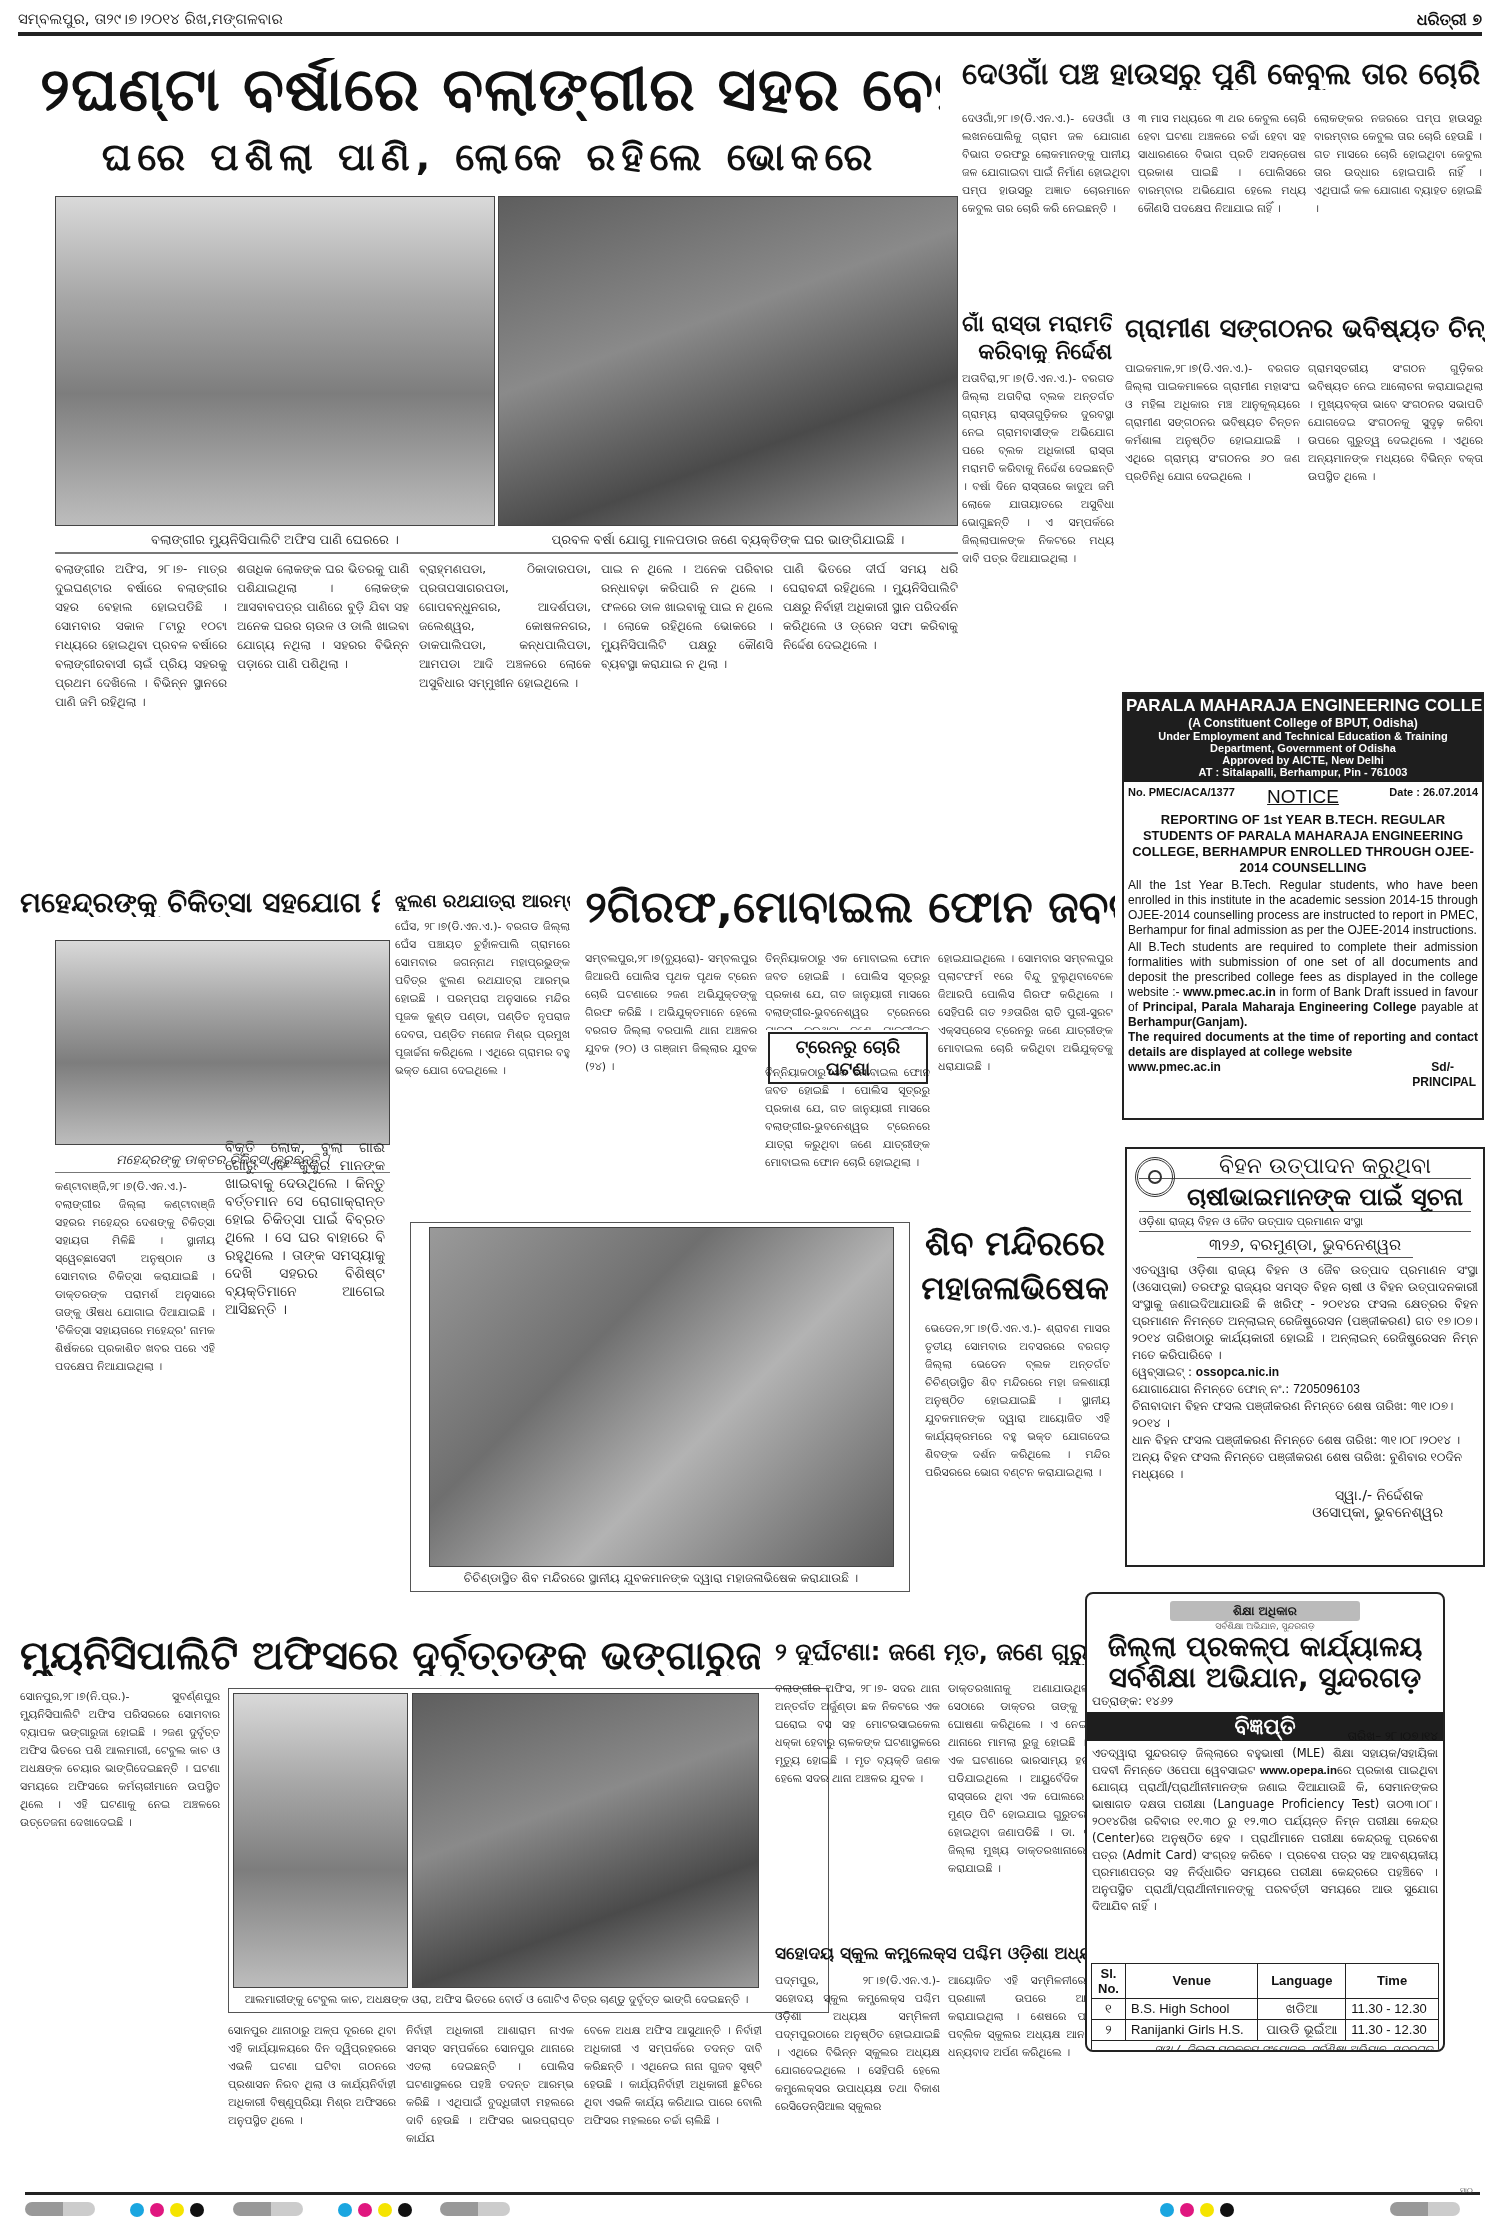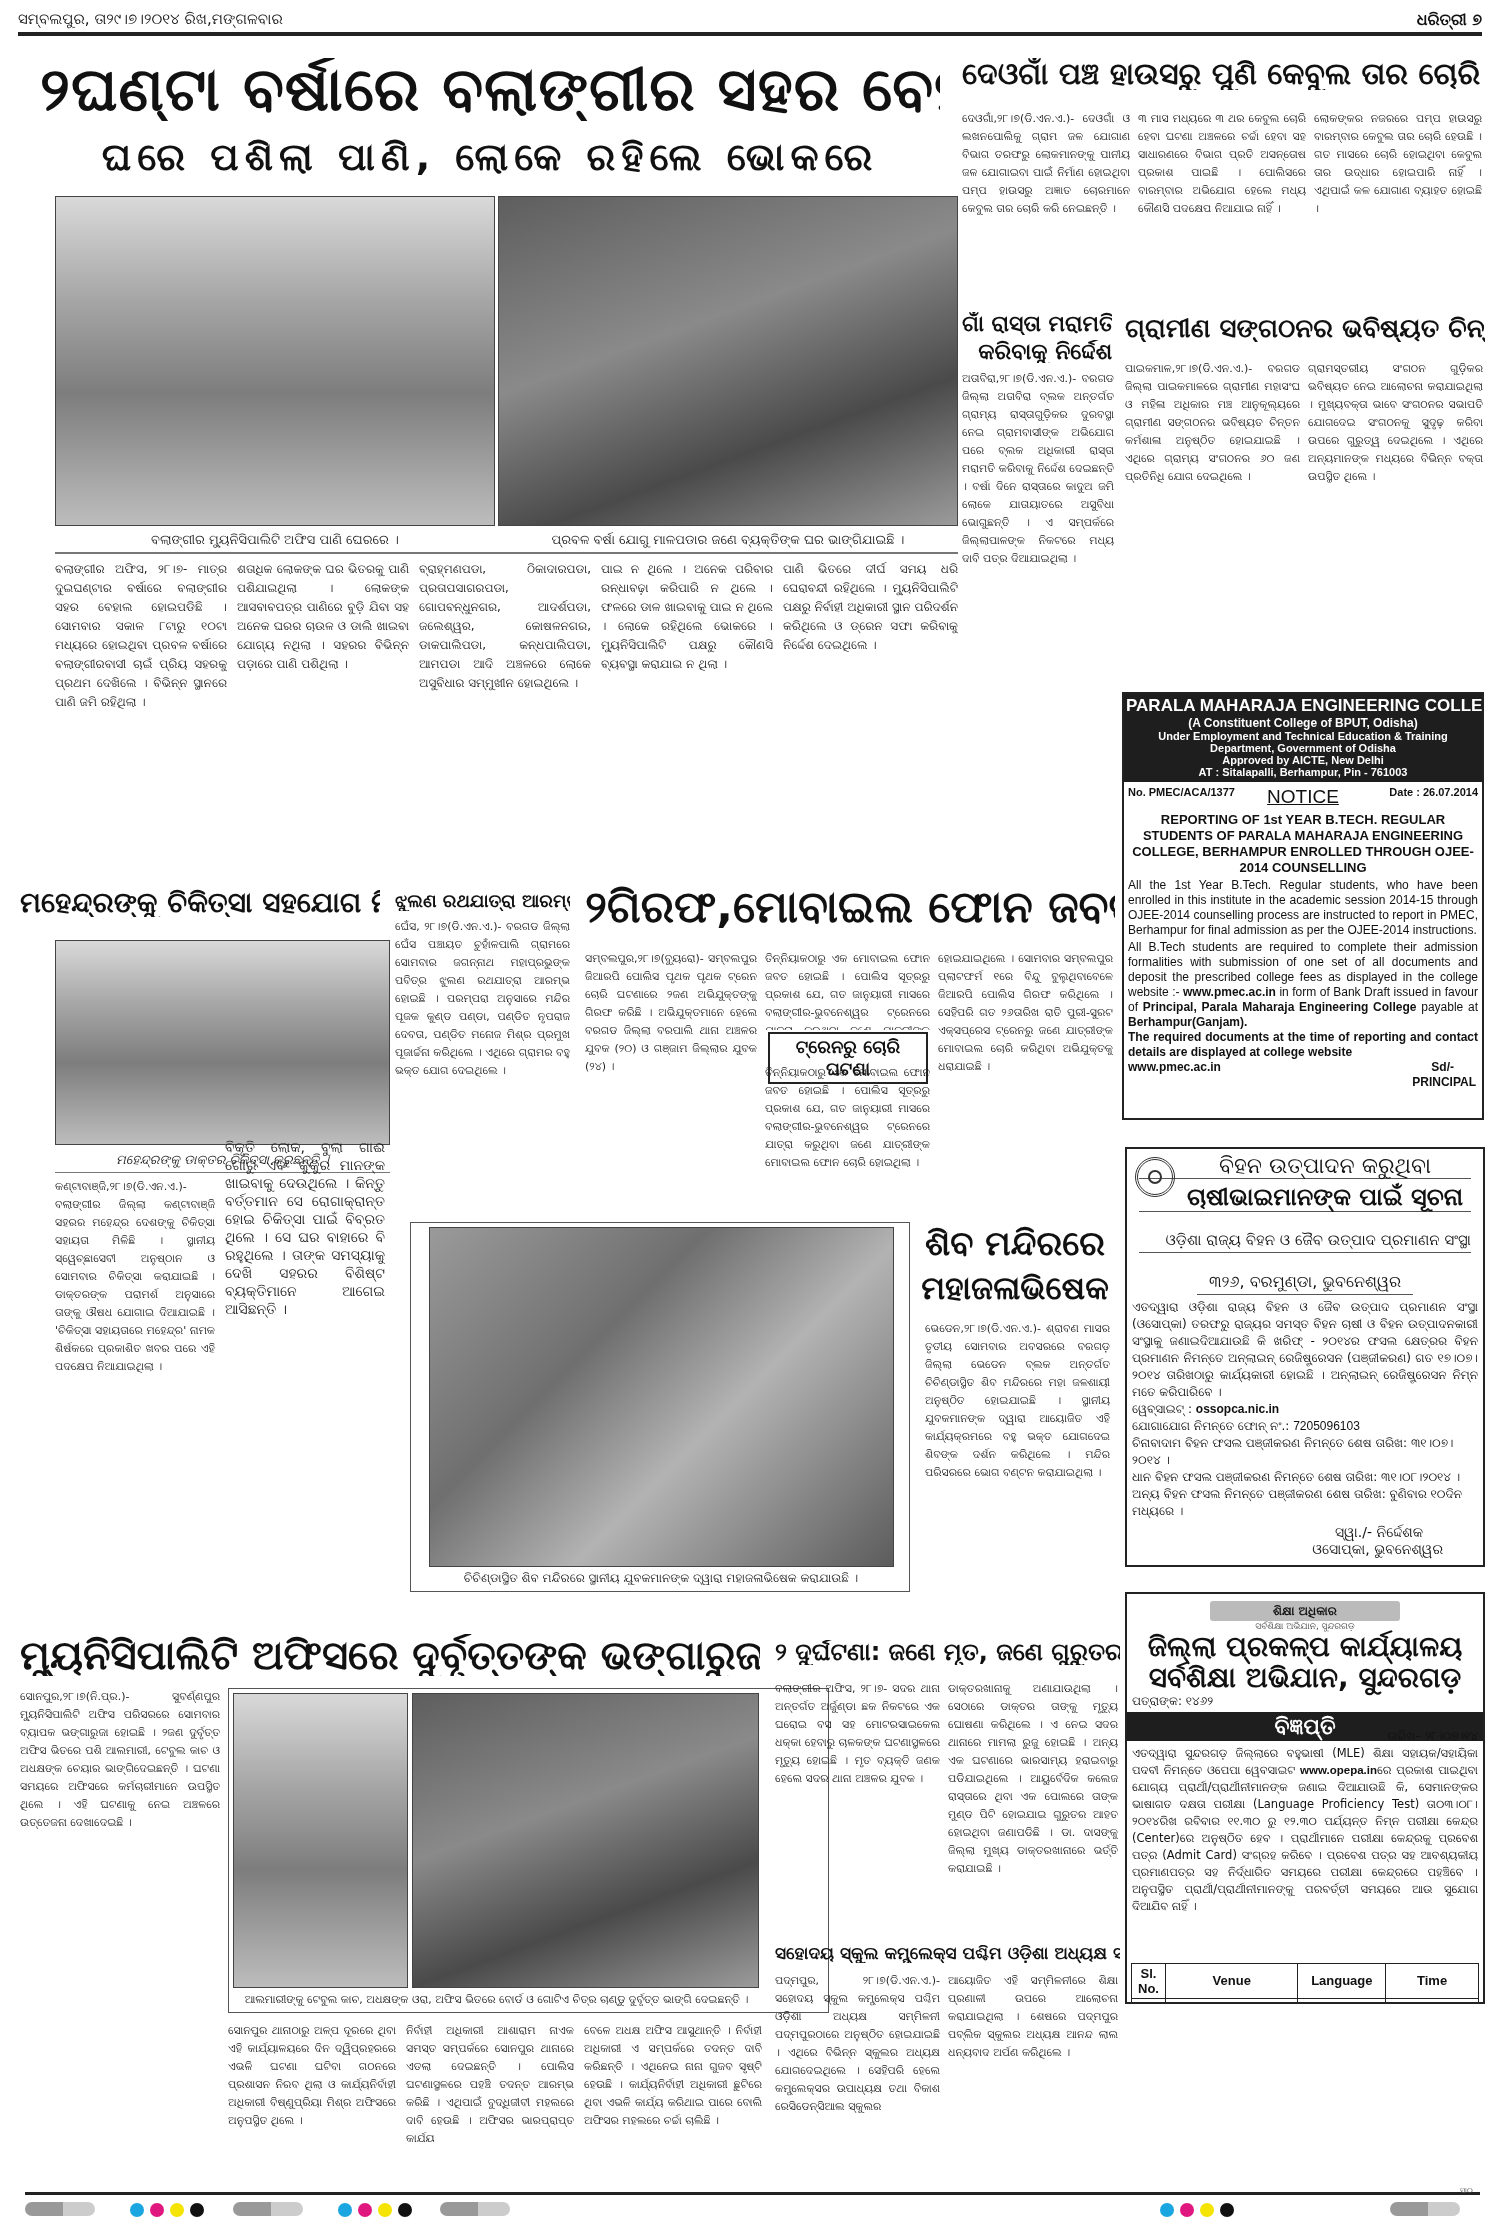--- a/index.html
+++ b/index.html
@@ -114,21 +114,21 @@
 <div class="abs head" style="left:920px; top:1226px; width:190px; font-size:34px; text-align:center;">ଶିବ ମନ୍ଦିରରେ</div>
 <div class="abs head" style="left:920px; top:1272px; width:190px; font-size:32px; text-align:center;">ମହାଜଳାଭିଷେକ</div>
 <div class="abs body-col" style="left:925px; top:1320px; width:185px; height:270px; font-size:11px; line-height:18px;">ଭେଡେନ,୨୮।୭(ଡି.ଏନ.ଏ.)- ଶ୍ରାବଣ ମାସର ତୃତୀୟ ସୋମବାର ଅବସରରେ ବରଗଡ଼ ଜିଲ୍ଲା ଭେଡେନ ବ୍ଲକ ଅନ୍ତର୍ଗତ ଚିଚିଣ୍ଡାସ୍ଥିତ ଶିବ ମନ୍ଦିରରେ ମହା ଜଳଶାୟୀ ଅନୁଷ୍ଠିତ ହୋଇଯାଇଛି । ସ୍ଥାନୀୟ ଯୁବକମାନଙ୍କ ଦ୍ୱାରା ଆୟୋଜିତ ଏହି କାର୍ଯ୍ୟକ୍ରମରେ ବହୁ ଭକ୍ତ ଯୋଗଦେଇ ଶିବଙ୍କ ଦର୍ଶନ କରିଥିଲେ । ମନ୍ଦିର ପରିସରରେ ଭୋଗ ବଣ୍ଟନ କରାଯାଇଥିଲା ।</div>
 
 <div class="abs ad-box" style="left:1125px; top:1147px; width:360px; height:420px; overflow:hidden;">
   <div style="position:absolute; left:8px; top:8px; width:40px; height:40px; border-radius:50%; border:3px double #333;">
     <div style="position:absolute; left:10px; top:10px; width:14px; height:14px; border-radius:50%; border:2px solid #333;"></div>
   </div>
   <div style="text-align:center; font-size:22px; padding:4px 0 0 40px; border-bottom:1px solid #555; margin:0 12px;">ବିହନ ଉତ୍ପାଦନ କରୁଥିବା</div>
   <div style="text-align:center; font-size:24px; font-weight:bold; padding:4px 0 0 40px; border-bottom:1px solid #555; margin:0 12px;">ଚାଷୀଭାଇମାନଙ୍କ ପାଇଁ ସୂଚନା</div>
-  <div style="text-align:right; font-size:15px; padding:3px 0; border-bottom:1px solid #555; margin:16px 12px; white-space:nowrap;">ଓଡ଼ିଶା ରାଜ୍ୟ ବିହନ ଓ ଜୈବ ଉତ୍ପାଦ ପ୍ରମାଣନ ସଂସ୍ଥା</div>
+  <div style="text-align:left; font-size:11px; padding:3px 0; border-bottom:1px solid #555; margin:0 12px; white-space:nowrap;">ଓଡ଼ିଶା ରାଜ୍ୟ ବିହନ ଓ ଜୈବ ଉତ୍ପାଦ ପ୍ରମାଣନ ସଂସ୍ଥା</div>
   <div style="text-align:center; font-size:16px; padding:3px 0; border-bottom:1px solid #555; margin:0 70px;">୩୨୬, ବରମୁଣ୍ଡା, ଭୁବନେଶ୍ୱର</div>
   <div style="font-size:12px; line-height:17px; padding:4px 5px 0; text-align:justify;">ଏତଦ୍ୱାରା ଓଡ଼ିଶା ରାଜ୍ୟ ବିହନ ଓ ଜୈବ ଉତ୍ପାଦ ପ୍ରମାଣନ ସଂସ୍ଥା (ଓସୋପ୍‌କା) ତରଫରୁ ରାଜ୍ୟର ସମସ୍ତ ବିହନ ଚାଷୀ ଓ ବିହନ ଉତ୍ପାଦନକାରୀ ସଂସ୍ଥାକୁ ଜଣାଇଦିଆଯାଉଛି କି ଖରିଫ୍ - ୨୦୧୪ର ଫସଲ କ୍ଷେତ୍ରର ବିହନ ପ୍ରମାଣନ ନିମନ୍ତେ ଅନ୍‌ଲାଇନ୍ ରେଜିଷ୍ଟ୍ରେସନ (ପଞ୍ଜୀକରଣ) ଗତ ୧୭।୦୭।୨୦୧୪ ତାରିଖଠାରୁ କାର୍ଯ୍ୟକାରୀ ହୋଇଛି । ଅନ୍‌ଲାଇନ୍ ରେଜିଷ୍ଟ୍ରେସନ ନିମ୍ନ ମତେ କରିପାରିବେ ।</div>
   <div style="font-size:12px; line-height:17px; padding:0 5px;"><span>ୱେବ୍‌ସାଇଟ୍ : </span><b class="en">ossopca.nic.in</b></div>
   <div style="font-size:12px; line-height:17px; padding:0 5px;"><span>ଯୋଗାଯୋଗ ନିମନ୍ତେ ଫୋନ୍ ନଂ.: </span><span class="en">7205096103</span></div>
   <div style="font-size:12px; line-height:17px; padding:0 5px;">ଚିନାବାଦାମ ବିହନ ଫସଲ ପଞ୍ଜୀକରଣ ନିମନ୍ତେ ଶେଷ ତାରିଖ: ୩୧।୦୭।୨୦୧୪ ।</div>
   <div style="font-size:12px; line-height:17px; padding:0 5px;">ଧାନ ବିହନ ଫସଲ ପଞ୍ଜୀକରଣ ନିମନ୍ତେ ଶେଷ ତାରିଖ: ୩୧।୦୮।୨୦୧୪ ।</div>
   <div style="font-size:12px; line-height:17px; padding:0 5px;">ଅନ୍ୟ ବିହନ ଫସଲ ନିମନ୍ତେ ପଞ୍ଜୀକରଣ ଶେଷ ତାରିଖ: ବୁଣିବାର ୧୦ଦିନ ମଧ୍ୟରେ ।</div>
   <div style="font-size:14px; text-align:right; padding:4px 60px 0 0;">ସ୍ୱା./- ନିର୍ଦ୍ଦେଶକ</div>
   <div style="font-size:14px; text-align:right; padding:0 40px 0 0;">ଓସୋପ୍‌କା, ଭୁବନେଶ୍ୱର</div>
 </div>
@@ -145,21 +145,21 @@
 <div class="abs body-col" style="left:584px; top:2022px; width:178px; height:120px; font-size:11px; line-height:18px;">ବେଳେ ଅଧକ୍ଷ ଅଫିସ ଆସୁଥାନ୍ତି । ନିର୍ବାହୀ ଅଧିକାରୀ ଏ ସମ୍ପର୍କରେ ତଦନ୍ତ ଦାବି କରିଛନ୍ତି । ଏଥିନେଇ ନାନା ଗୁଜବ ସୃଷ୍ଟି ହେଉଛି । କାର୍ଯ୍ୟନିର୍ବାହୀ ଅଧିକାରୀ ଛୁଟିରେ ଥିବା ଏଭଳି କାର୍ଯ୍ୟ କରିଥାଇ ପାରେ ବୋଲି ଅଫିସର ମହଲରେ ଚର୍ଚ୍ଚା ଚାଲିଛି ।</div>
 
 <div class="abs head" style="left:775px; top:1640px; width:345px; font-size:24px;">୨ ଦୁର୍ଘଟଣା: ଜଣେ ମୃତ, ଜଣେ ଗୁରୁତର</div>
 <div class="abs body-col" style="left:775px; top:1680px; width:165px; height:260px; font-size:11px; line-height:18px;">ବଲାଙ୍ଗୀର ଅଫିସ, ୨୮।୭- ସଦର ଥାନା ଅନ୍ତର୍ଗତ ଅର୍ଜୁଣ୍ଡା ଛକ ନିକଟରେ ଏକ ଘରୋଇ ବସ ସହ ମୋଟରସାଇକେଲ ଧକ୍କା ହେବାରୁ ଚାଳକଙ୍କ ଘଟଣାସ୍ଥଳରେ ମୃତ୍ୟୁ ହୋଇଛି । ମୃତ ବ୍ୟକ୍ତି ଜଣକ ହେଲେ ସଦର ଥାନା ଅଞ୍ଚଳର ଯୁବକ ।</div>
 <div class="abs body-col" style="left:948px; top:1680px; width:170px; height:260px; font-size:11px; line-height:18px;">ଡାକ୍ତରଖାନାକୁ ଅଣାଯାଉଥିଲା । ସେଠାରେ ଡାକ୍ତର ତାଙ୍କୁ ମୃତ୍ୟୁ ଘୋଷଣା କରିଥିଲେ । ଏ ନେଇ ସଦର ଥାନାରେ ମାମଲା ରୁଜୁ ହୋଇଛି । ଅନ୍ୟ ଏକ ଘଟଣାରେ ଭାରସାମ୍ୟ ହରାଇବାରୁ ପଡିଯାଇଥିଲେ । ଆୟୁର୍ବେଦିକ କଲେଜ ରାସ୍ତାରେ ଥିବା ଏକ ପୋଲରେ ତାଙ୍କ ମୁଣ୍ଡ ପିଟି ହୋଇଯାଇ ଗୁରୁତର ଆହତ ହୋଇଥିବା ଜଣାପଡିଛି । ଡା. ଦାସଙ୍କୁ ଜିଲ୍ଲା ମୁଖ୍ୟ ଡାକ୍ତରଖାନାରେ ଭର୍ତ୍ତି କରାଯାଇଛି ।</div>
 
 <div class="abs head" style="left:775px; top:1945px; width:345px; font-size:17px;">ସହୋଦୟ ସ୍କୁଲ କମ୍ପ୍ଲେକ୍ସ ପଶ୍ଚିମ ଓଡ଼ିଶା ଅଧ୍ୟକ୍ଷ ସମ୍ମିଳନୀ</div>
 <div class="abs body-col" style="left:775px; top:1972px; width:165px; height:170px; font-size:11px; line-height:18px;">ପଦ୍ମପୁର, ୨୮।୭(ଡି.ଏନ.ଏ.)- ସହୋଦୟ ସ୍କୁଲ କମ୍ପ୍ଲେକ୍ସ ପଶ୍ଚିମ ଓଡ଼ିଶା ଅଧ୍ୟକ୍ଷ ସମ୍ମିଳନୀ ପଦ୍ମପୁରଠାରେ ଅନୁଷ୍ଠିତ ହୋଇଯାଇଛି । ଏଥିରେ ବିଭିନ୍ନ ସ୍କୁଲର ଅଧ୍ୟକ୍ଷ ଯୋଗଦେଇଥିଲେ । ସେହିପରି ହେଲେ କମ୍ପ୍ଲେକ୍ସର ଉପାଧ୍ୟକ୍ଷ ତଥା ବିକାଶ ରେସିଡେନ୍ସିଆଲ ସ୍କୁଲର</div>
 <div class="abs body-col" style="left:948px; top:1972px; width:170px; height:170px; font-size:11px; line-height:18px;">ଆୟୋଜିତ ଏହି ସମ୍ମିଳନୀରେ ଶିକ୍ଷା ପ୍ରଣାଳୀ ଉପରେ ଆଲୋଚନା କରାଯାଇଥିଲା । ଶେଷରେ ପଦ୍ମପୁର ପବ୍ଲିକ ସ୍କୁଲର ଅଧ୍ୟକ୍ଷ ଆନନ୍ଦ ଲାଲ ଧନ୍ୟବାଦ ଅର୍ପଣ କରିଥିଲେ ।</div>
 
-<div class="abs ad-box" style="left:1125px; top:1592px; width:360px; height:412px; overflow:hidden;">
+<div class="abs ad-box" style="left:1085px; top:1592px; width:360px; height:460px; overflow:hidden;border-radius:8px;">
   <div style="text-align:center; padding-top:6px;">
     <div style="display:inline-block; width:190px; height:20px; background:#bbb; border-radius:3px; font-size:12px; font-weight:bold; line-height:20px;">ଶିକ୍ଷା ଅଧିକାର</div>
     <div style="font-size:9px; color:#444;">ସର୍ବଶିକ୍ଷା ଅଭିଯାନ, ସୁନ୍ଦରଗଡ଼</div>
   </div>
   <div style="text-align:center; font-size:28px; font-weight:bold; line-height:1.1;">ଜିଲ୍ଲା ପ୍ରକଳ୍ପ କାର୍ଯ୍ୟାଳୟ</div>
   <div style="text-align:center; font-size:28px; font-weight:bold; line-height:1.1;">ସର୍ବଶିକ୍ଷା ଅଭିଯାନ, ସୁନ୍ଦରଗଡ଼</div>
   <div style="position:relative; height:18px; font-size:12px;">
     <span style="position:absolute; left:5px;">ପତ୍ରାଙ୍କ: ୧୪୬୨</span>
     <span style="position:absolute; right:5px;margin-top:35px;">ତାରିଖ– ୨୮।୦୭।୧୪</span>
   </div>

